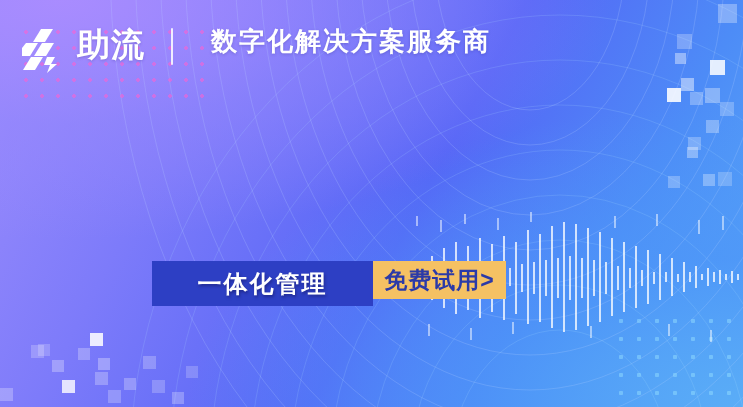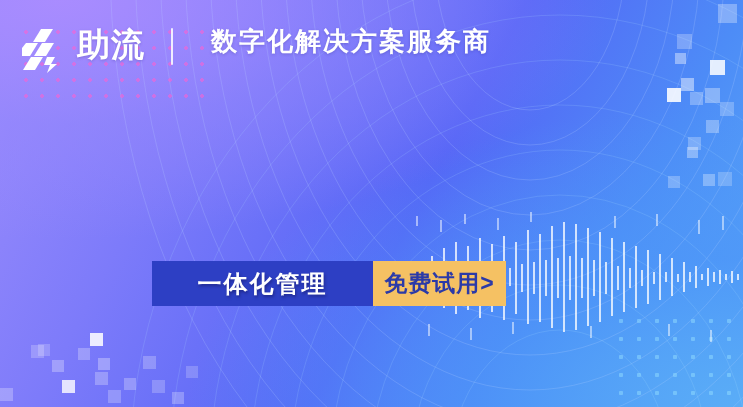--- a/index.html
+++ b/index.html
@@ -72,21 +72,21 @@
   #btn-primary{
     background:#2d3fc4;
     width:221px;height:45px;
     display:flex;align-items:center;justify-content:center;
     color:#fff;font-size:24px;font-weight:bold;letter-spacing:2px;
     text-shadow:1px 2px 3px rgba(20,20,90,.5);
     cursor:pointer;border:0;
   }
   #btn-secondary{
     background:#f5c163;
-    width:133px;height:45px;
+    width:133px;height:38px;
     display:flex;align-items:center;justify-content:center;
     color:#2b3aa8;font-size:23px;font-weight:bold;letter-spacing:1px;
     cursor:pointer;border:0;
   }
 </style>
 </head>
 <body>
 
 <div id="banner">
 

